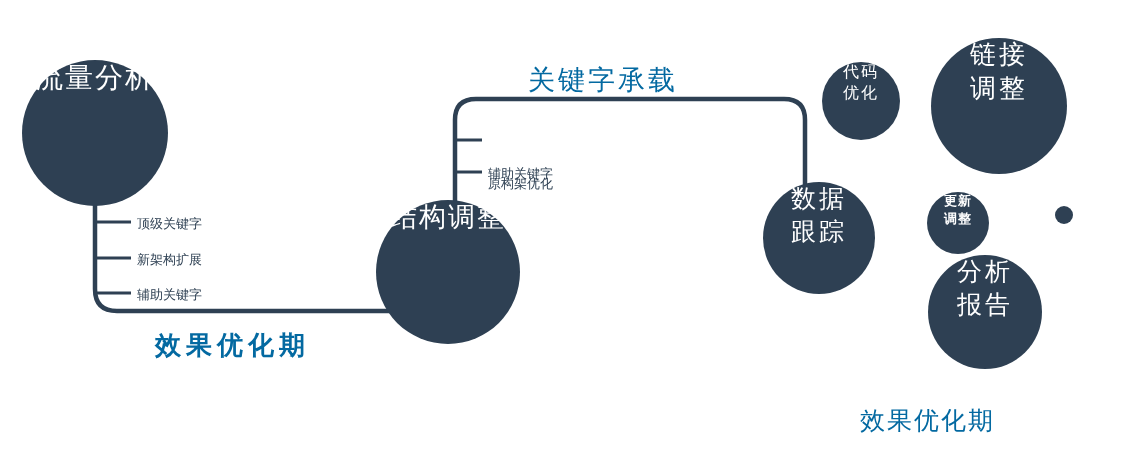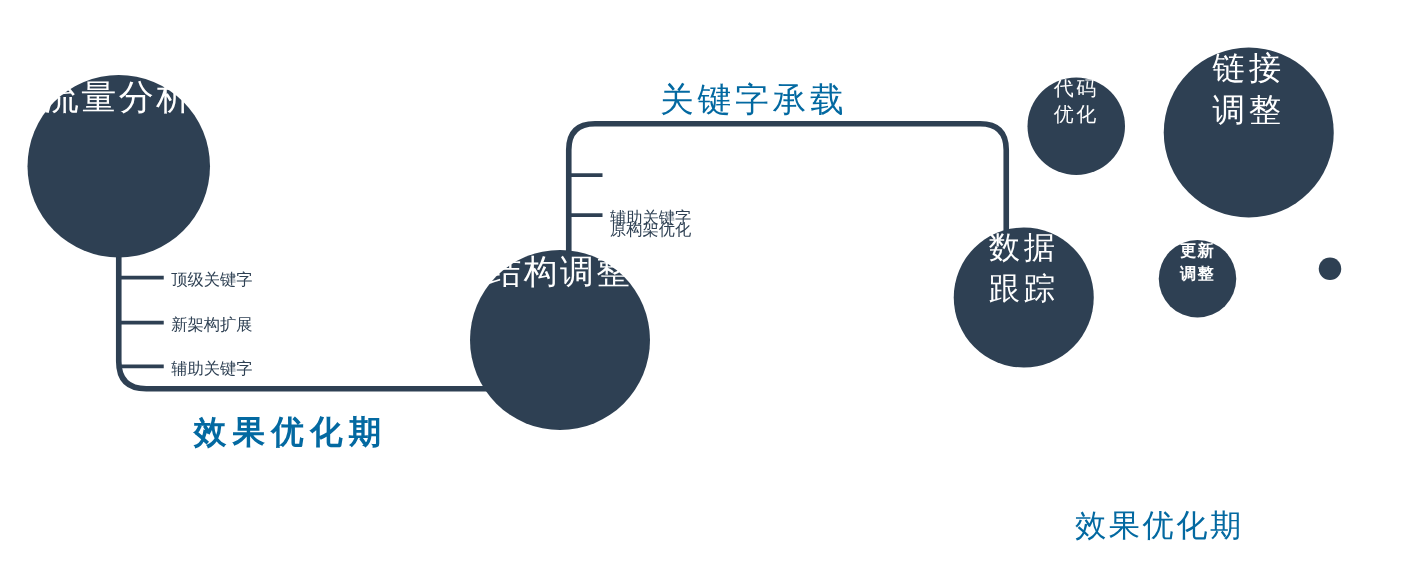--- a/index.html
+++ b/index.html
@@ -112,20 +112,24 @@
     <span>调整</span>
   </div>
 
   <div class="circle" id="c-update">
     <span>更新</span>
     <span>调整</span>
   </div>
 
   <div class="circle" id="c-dot"></div>
 
+  <div class="circle" id="c-report">
+    <span>分析</span>
+    <span>报告</span>
+  </div>
 
   <div class="edge-label" id="lbl-user-base">效果优化期</div>
 
   <div class="edge-label" id="lbl-keyword">关键字承载</div>
 
   <div class="edge-label" id="lbl-footer">效果优化期</div>
 
   <div class="branch-label" id="b-traffic-0">顶级关键字</div>
   <div class="branch-label" id="b-traffic-1">新架构扩展</div>
   <div class="branch-label" id="b-traffic-2">辅助关键字</div>

